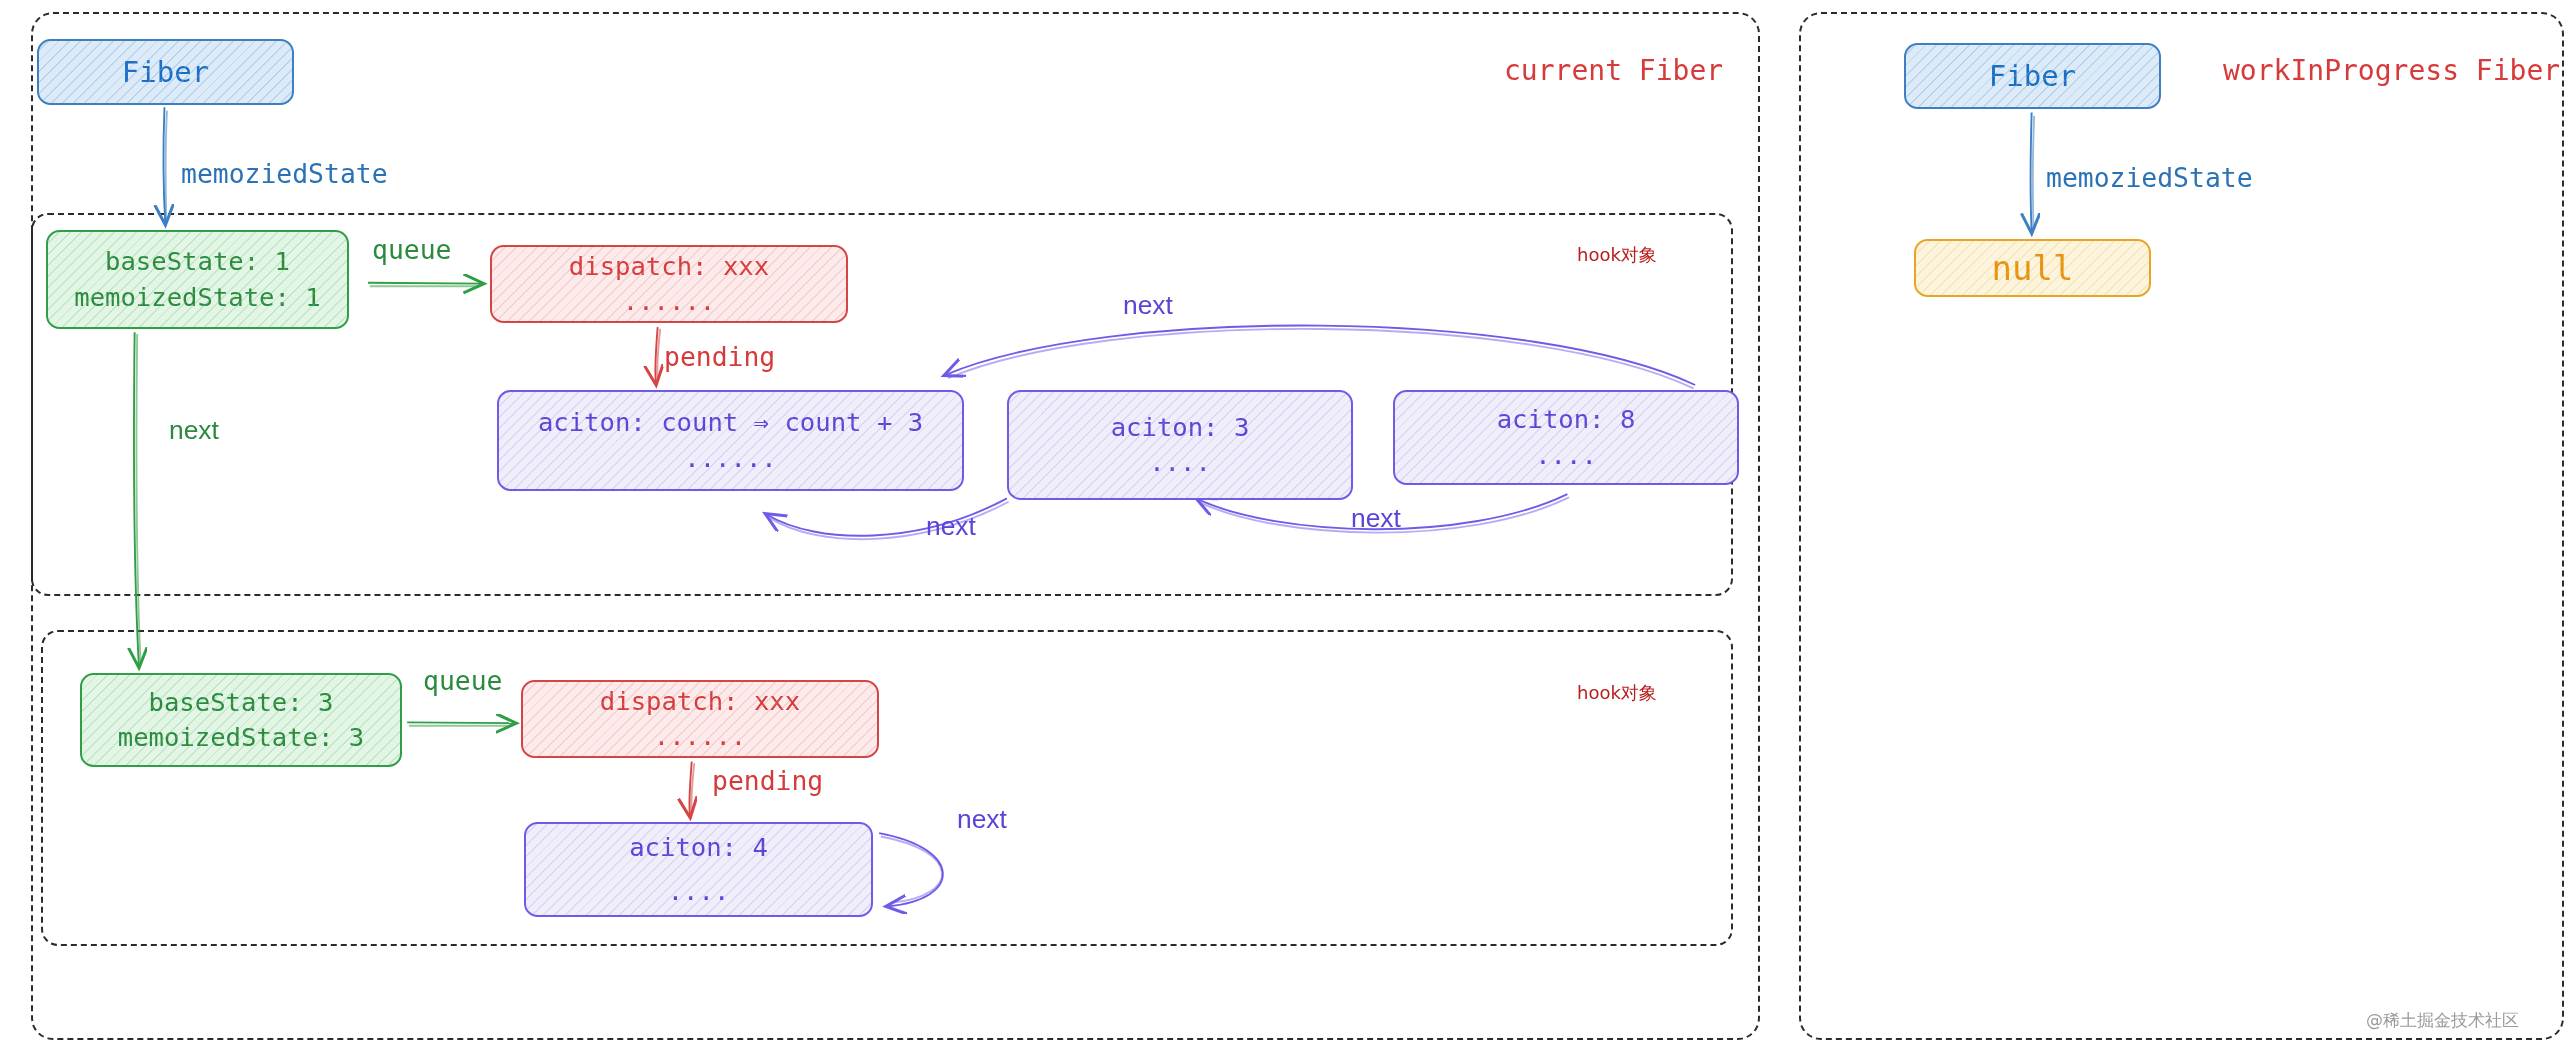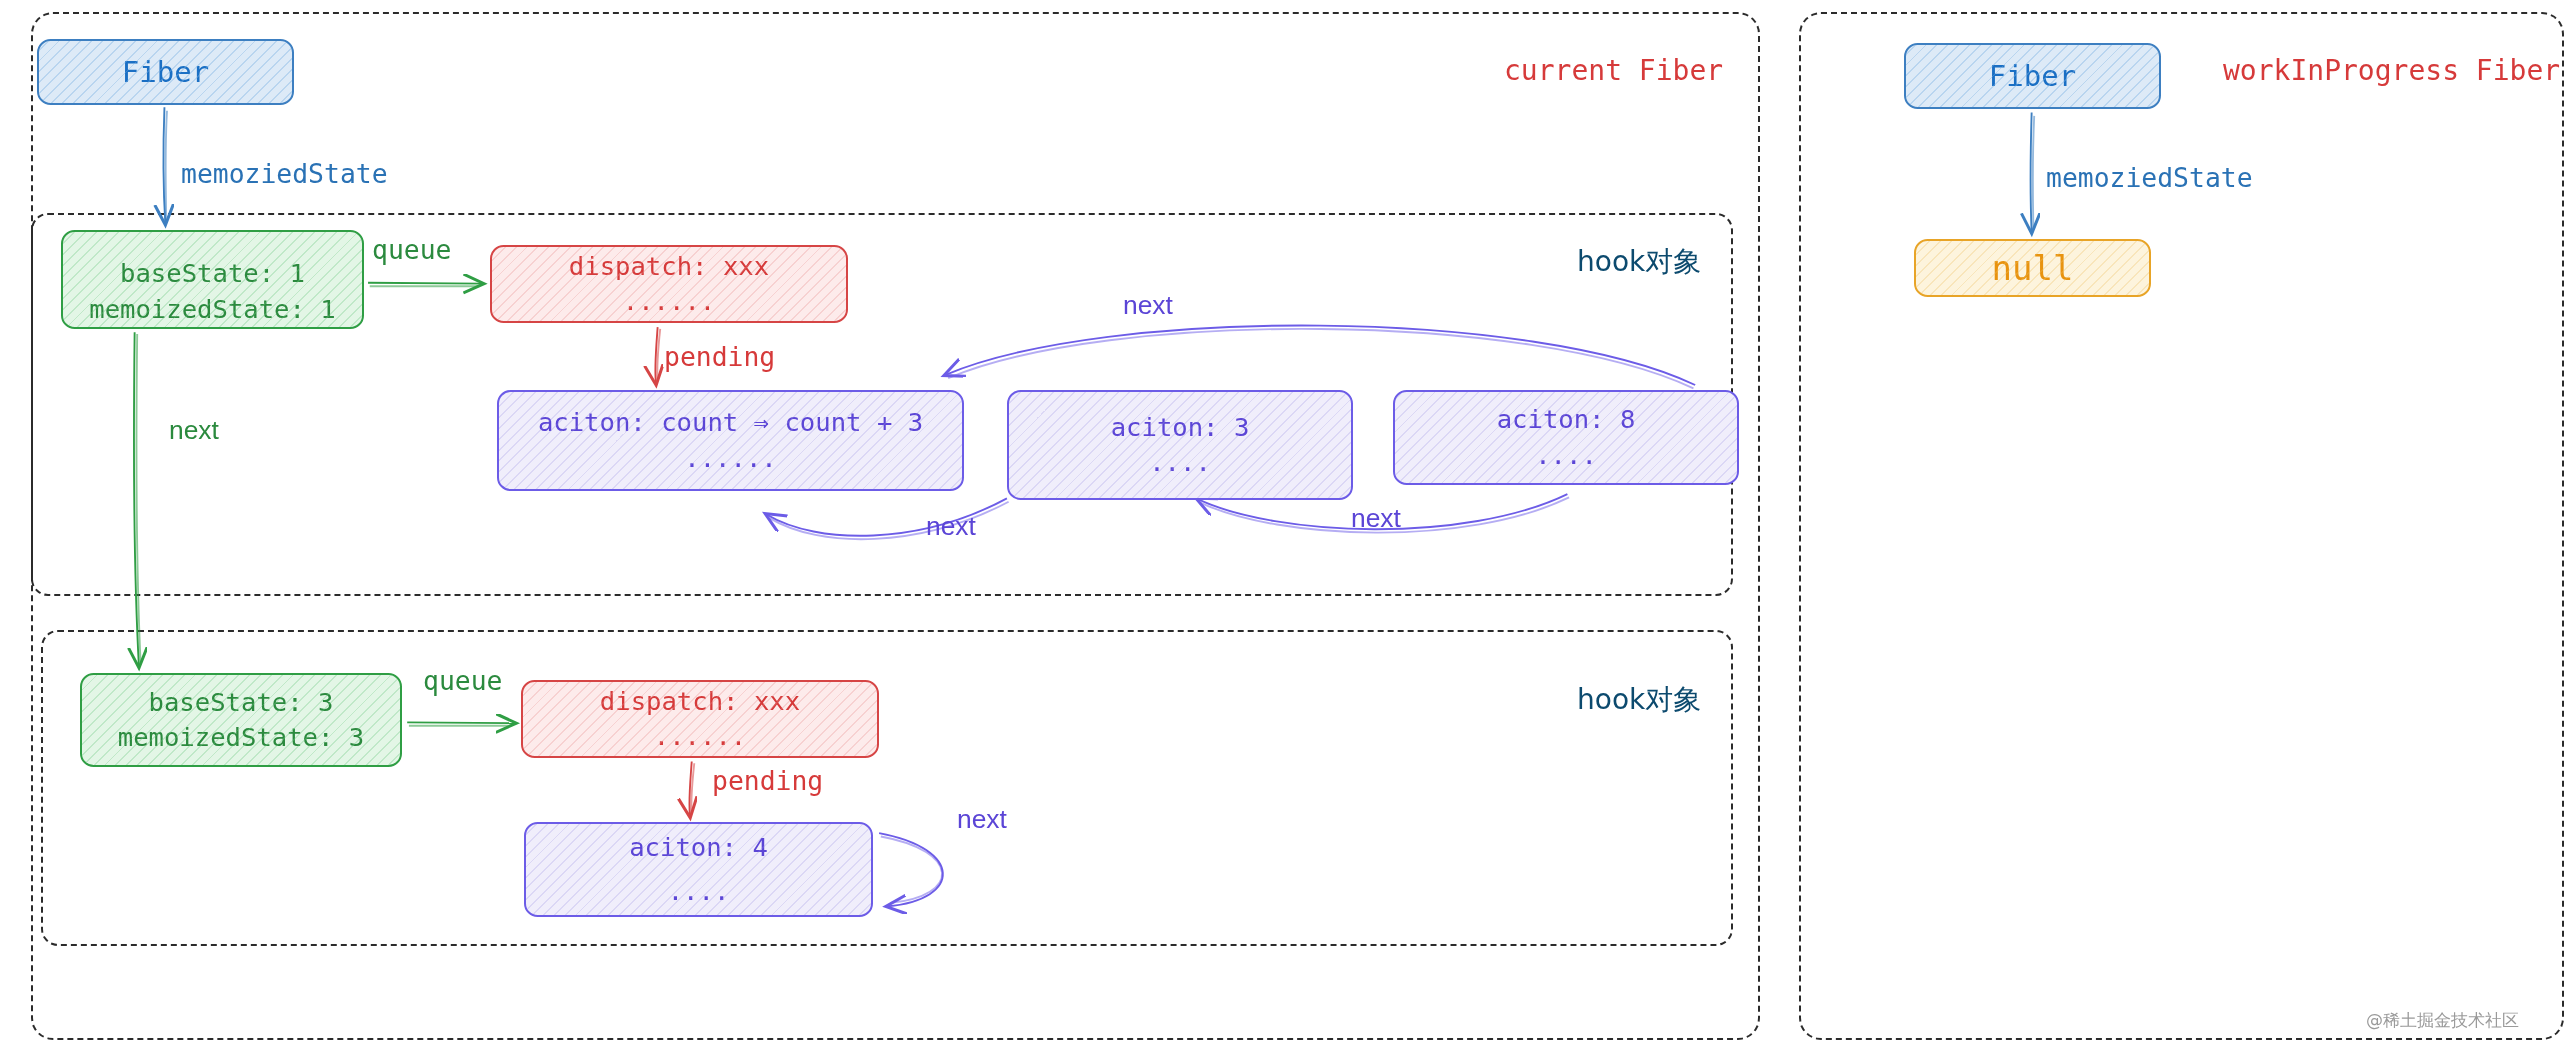--- a/index.html
+++ b/index.html
@@ -45,22 +45,22 @@
     border: 2.6px dashed #2b2b2b;
     border-radius: 17px;
     box-sizing: border-box;
   }
   #hook1 { left: 31px; top: 213px; width: 1702px; height: 383px; }
   #hook2 { left: 41px; top: 630px; width: 1692px; height: 316px; }
 
   .hook-label {
     position: absolute;
     font-family: "DejaVu Sans", sans-serif;
-    font-size: 28px;
-    color: #0c4a6e;
+    font-size: 18px;
+    color: #b91c1c;
     white-space: nowrap;
     font-weight: 500;
   }
   #hook1-label { left: 1577px; top: 243px; }
   #hook2-label { left: 1577px; top: 681px; }
 
   
   .node {
     position: absolute;
     box-sizing: border-box;
@@ -136,21 +136,21 @@
     background: #fdf4dd;
   }
   .node.yellow::before {
     background: repeating-linear-gradient(-45deg,
       rgba(236,190,95,.5) 0px, rgba(236,190,95,.5) 1.4px,
       rgba(255,255,255,0) 1.4px, rgba(255,255,255,0) 7.7px);
   }
 
   
   #n-fiber-current { left: 37px;  top: 39px;  width: 257px; height: 66px;  font-size: 29px; }
-  #n-hook1-state   { left: 61px;  top: 230px; width: 303px; height: 99px; font-size: 25.6px; justify-content: flex-end; }
+  #n-hook1-state   { left: 46px;  top: 230px; width: 303px; height: 99px; font-size: 25.6px; }
   #n-hook1-dispatch{ left: 490px; top: 245px; width: 358px; height: 78px;  font-size: 25.6px; }
   #n-action-3plus  { left: 497px; top: 390px; width: 467px; height: 101px; font-size: 25.6px; }
   #n-action-3      { left: 1007px;top: 390px; width: 346px; height: 110px; font-size: 25.6px; }
   #n-action-2      { left: 1393px;top: 390px; width: 346px; height: 95px; font-size: 25.6px; }
   #n-hook2-state   { left: 80px;  top: 673px; width: 322px; height: 94px; font-size: 25.6px; }
   #n-hook2-dispatch{ left: 521px; top: 680px; width: 358px; height: 78px;  font-size: 25.6px; }
   #n-action-4      { left: 524px; top: 822px; width: 349px; height: 95px; font-size: 25.6px; gap: 8px; }
   #n-fiber-wip     { left: 1904px;top: 43px;  width: 257px; height: 66px;  font-size: 29px; }
   #n-null          { left: 1914px;top: 239px; width: 237px; height: 58px;  font-size: 34px; }
 

